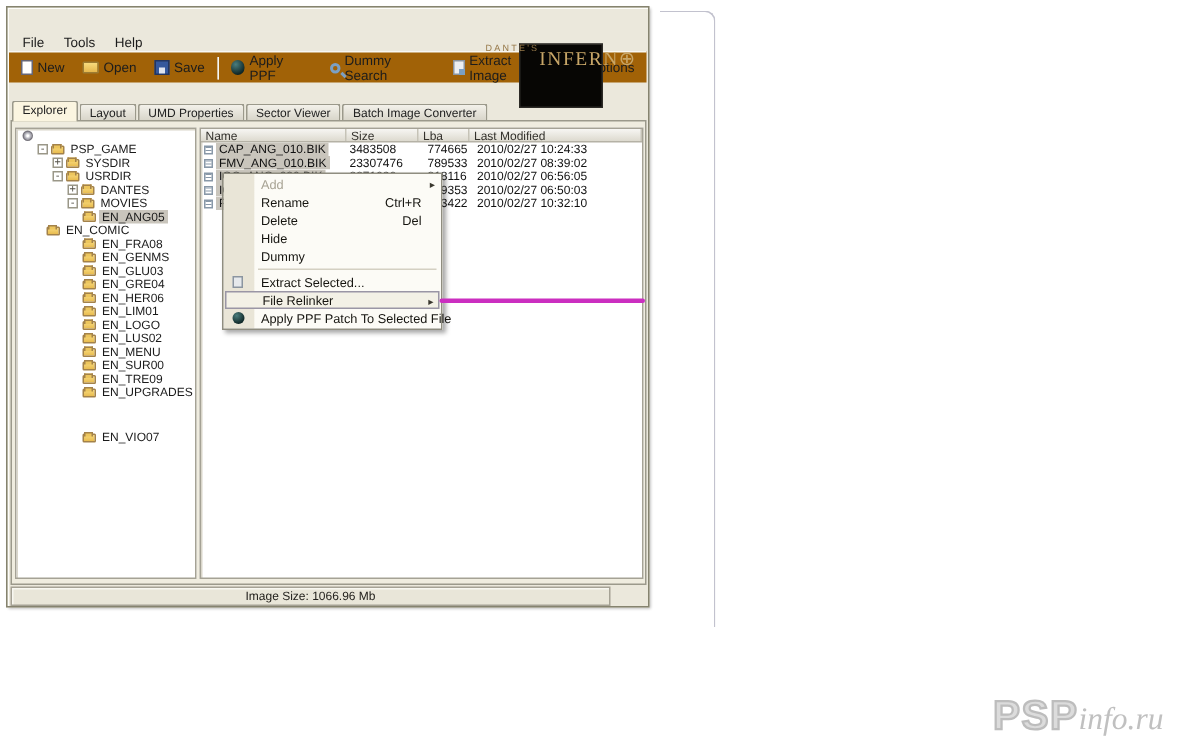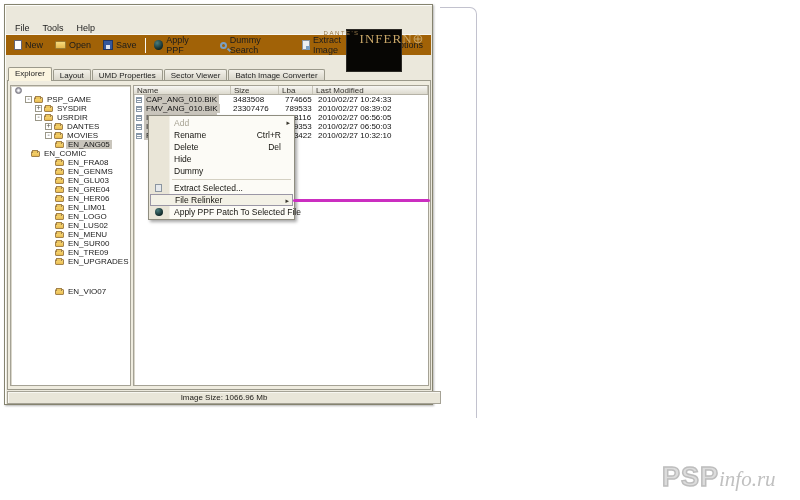--- a/index.html
+++ b/index.html
@@ -89,21 +89,21 @@
   .list-row { display:flex; height:9px; align-items:center; font-size:8px; color:#111; white-space:nowrap; }
   .cell { padding:0 2px; overflow:hidden; display:flex; align-items:center; }
   .cell.c-lba { padding-left:6px; }
   .cell.c-mod { padding-left:5px; }
   .file-icon { width:6px; height:6px; border:1px solid #8898a8; background:#fff; margin-right:2px; flex:none;
                background-image:linear-gradient(#8898a8 1px, transparent 1px); background-size:100% 2px; }
   .fname { padding:0 2px; }
   .fname.sel { background:#c9c5bc; }
 
   
-  .statusbar { position:absolute; left:2px; top:386px; width:434px; height:13px; background:#e9e6d9;
+  .statusbar { position:absolute; left:2px; top:386px; width:400px; height:13px; background:#e9e6d9;
                border:1px solid #a5a295; box-shadow:inset 1px 1px 0 #f8f7f1;
                font-size:8px; color:#22201c; display:flex; align-items:center; justify-content:center; }
 
   
   .cmenu { position:absolute; background:linear-gradient(90deg, #e9e5d7 0, #e9e5d7 20px, #fcfbf6 21px);
            border:1px solid #8f8d80; box-shadow:2px 2px 3px rgba(0,0,0,.35); padding:1px; z-index:10; }
   #context-menu { left:148px; top:115px; width:147px; }
   #relink-submenu { left:289px; top:176px; width:148px; z-index:11; }
   .menu-item { position:relative; display:flex; align-items:center; height:12px; padding:0 12px 0 24px;
                font-size:8.5px; color:#15140f; white-space:nowrap; }

